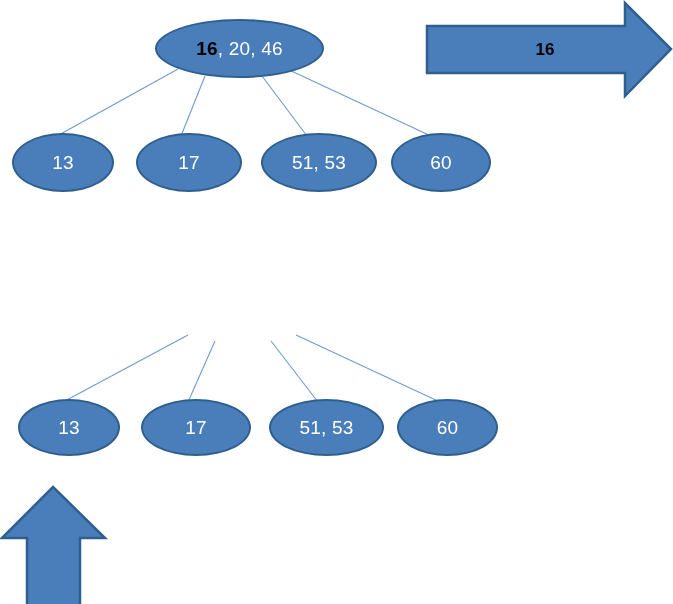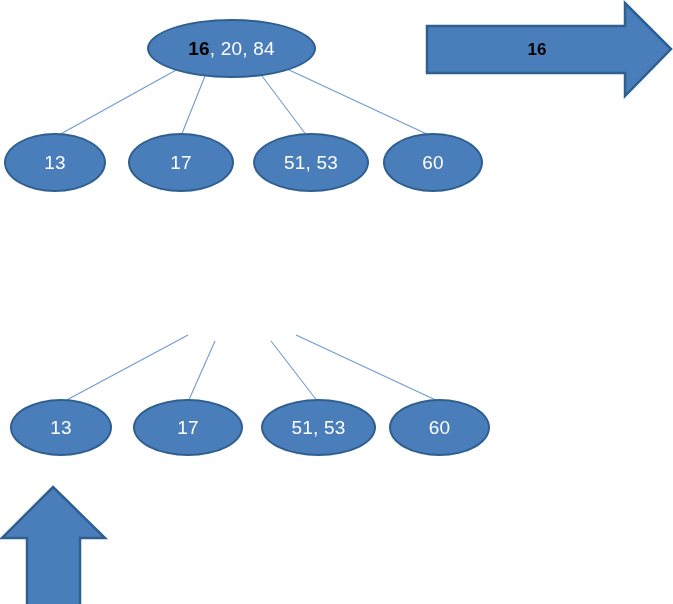--- a/index.html
+++ b/index.html
@@ -17,21 +17,21 @@
   }
   #canvas {
     position: absolute;
     left: 0;
     top: 0;
     width: 673px;
     height: 604px;
   }
   .layer {
     position: absolute;
-    left: 0;
+    left: 8px;
     top: 0;
     width: 567px;
     height: 604px;
   }
   .node {
     position: absolute;
     box-sizing: border-box;
     border-radius: 50%;
     background: #4a7ebb;
     border: 2.5px solid #2e5f8f;
@@ -74,21 +74,21 @@
     <line x1="296" y1="335" x2="440" y2="402" stroke="#6f9bd1" stroke-width="1.1"></line>
   </g>
   <polygon fill="#4a7ebb" stroke="#2e5f8f" stroke-width="2.5" stroke-linejoin="miter" points="427,26 625,26 625,3 671,49 625,96 625,73 427,73"></polygon>
   <polygon fill="#4a7ebb" stroke="#2e5f8f" stroke-width="2.5" stroke-linejoin="miter" points="53,487 105,538 80,538 80,610 27,610 27,538 2,538"></polygon>
 </svg>
 
 <div class="layer">
 
   <div class="node" style="left:147px; top:19px; width:169px; height:59px;">
     <span class="hl">16</span>
-      <span>, 20, 84</span>
+      <span>, 20, 46</span>
   </div>
 
   <div class="node" style="left:4px; top:133px; width:102px; height:59px;">
     <span>13</span>
   </div>
   <div class="node" style="left:128px; top:133px; width:106px; height:59px;">
     <span>17</span>
   </div>
   <div class="node" style="left:253px; top:133px; width:116px; height:59px;">
     <span>51, 53</span>

